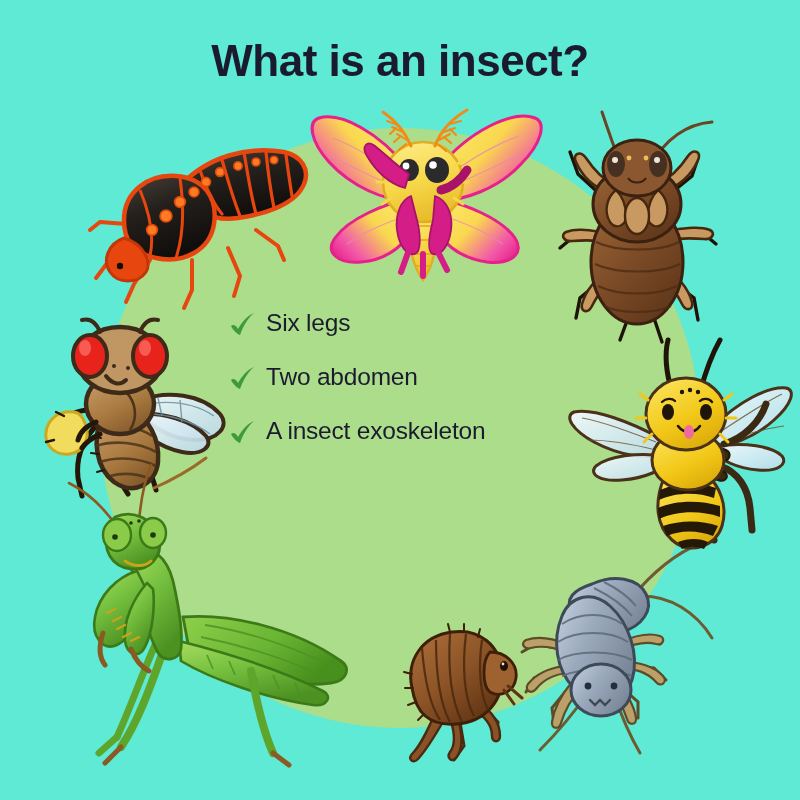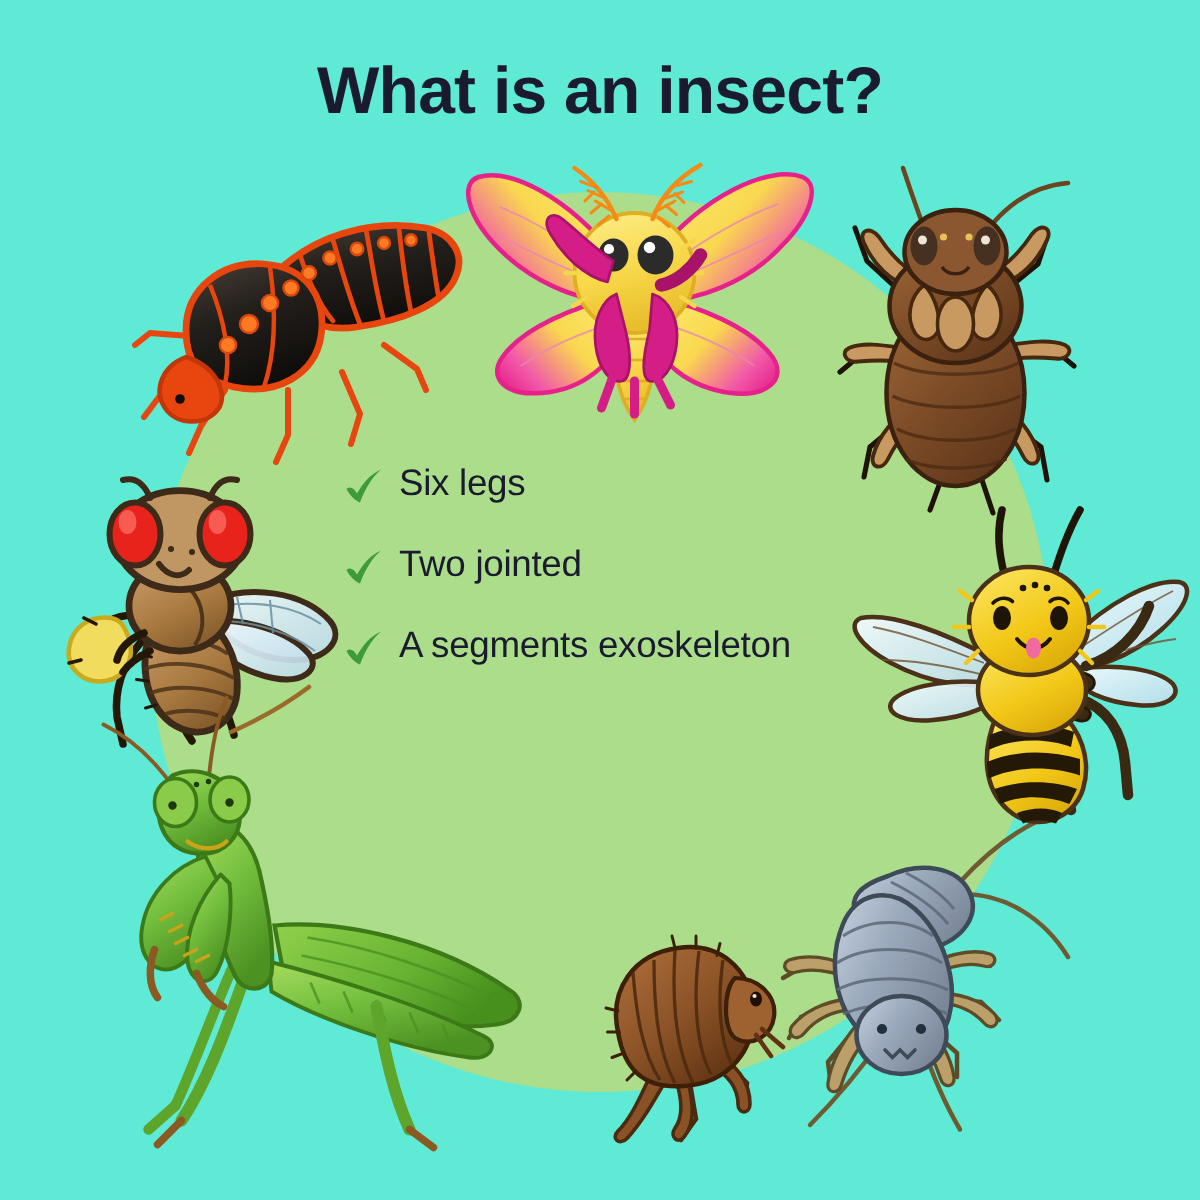--- a/index.html
+++ b/index.html
@@ -665,26 +665,26 @@
       <svg class="trait-check" viewBox="0 0 30 30">
         <path d="M3 16 C5 14 8 15 10 19 C14 12 19 6 26 3 C19 9 15 17 12 25 C9 24 5 20 3 16 Z" fill="#3E9B3A"></path>
       </svg>
       <div class="trait-label">Six legs</div>
     </div>
 
     <div class="trait-item">
       <svg class="trait-check" viewBox="0 0 30 30">
         <path d="M3 16 C5 14 8 15 10 19 C14 12 19 6 26 3 C19 9 15 17 12 25 C9 24 5 20 3 16 Z" fill="#3E9B3A"></path>
       </svg>
-      <div class="trait-label">Two jointed</div>
+      <div class="trait-label">Two abdomen</div>
     </div>
 
 
     <div class="trait-item">
       <svg class="trait-check" viewBox="0 0 30 30">
         <path d="M3 16 C5 14 8 15 10 19 C14 12 19 6 26 3 C19 9 15 17 12 25 C9 24 5 20 3 16 Z" fill="#3E9B3A"></path>
       </svg>
-      <div class="trait-label">A segments exoskeleton</div>
+      <div class="trait-label">A insect exoskeleton</div>
     </div>
 
   </div>
 
 </div>
 
 </body></html>

